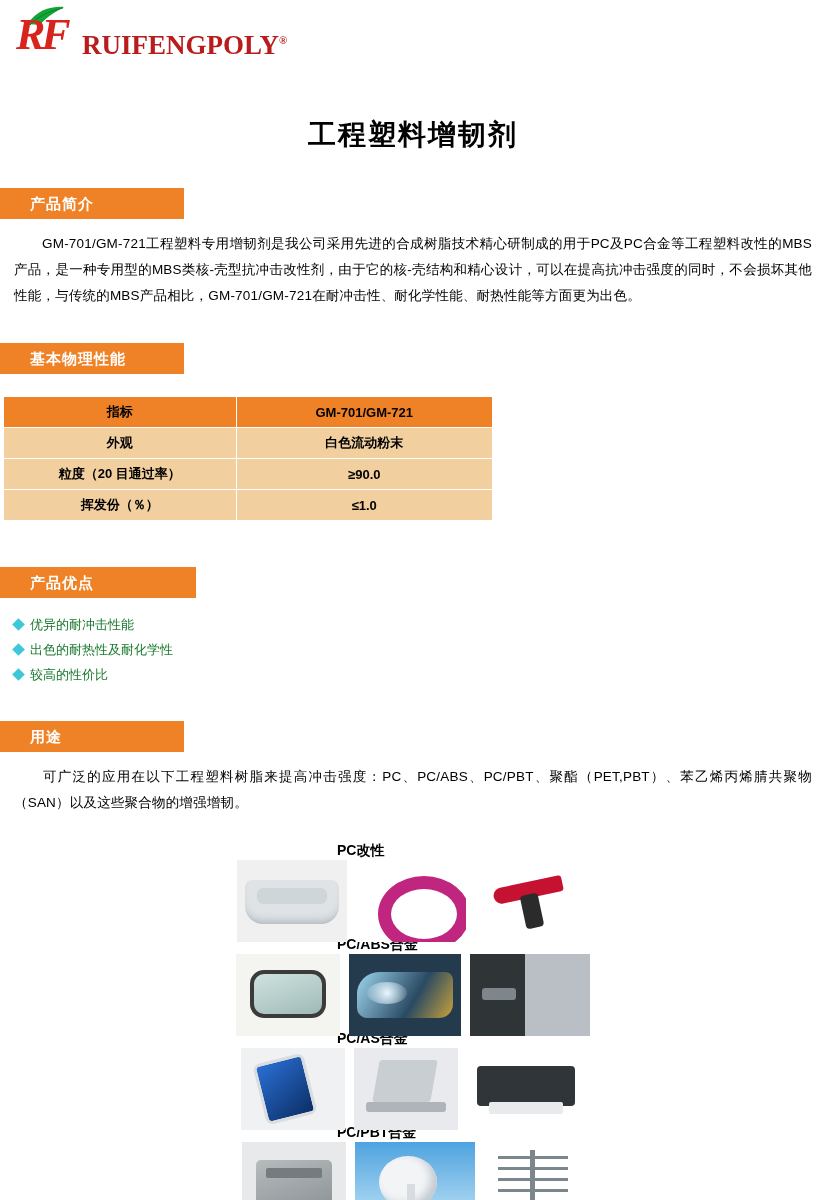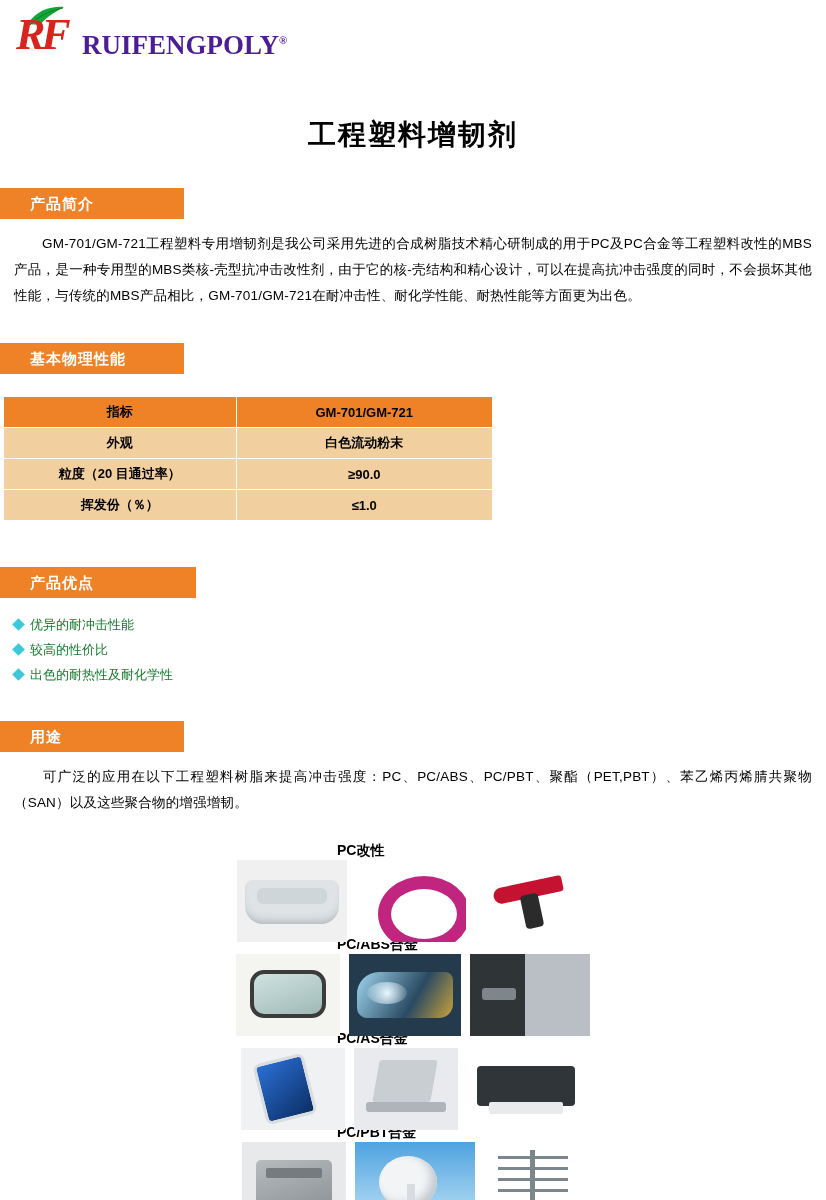--- a/index.html
+++ b/index.html
@@ -49,21 +49,21 @@
     position: absolute;
     left: 12px;
     top: -4px;
     width: 40px;
     height: 22px;
   }
   .logo-text {
     font-family: "Liberation Serif", serif;
     font-size: 27px;
     font-weight: bold;
-    color: #4c1d95;
+    color: #b91c1c;
     letter-spacing: 0px;
     line-height: 30px;
     margin-left: 6px;
     position: relative;
   }
   .logo-text .reg {
     font-size: 11px;
     vertical-align: super;
   }
 
@@ -411,25 +411,25 @@
 
 <div style="height:46px"></div>
 <div class="bar-adv section-bar">产品优点</div>
 <ul class="adv-list">
   <li>
       <span class="bullet"></span>
       <span>优异的耐冲击性能</span>
     </li>
   <li>
       <span class="bullet"></span>
-      <span>较高的性价比</span>
+      <span>出色的耐热性及耐化学性</span>
     </li>
   <li>
       <span class="bullet"></span>
-      <span>出色的耐热性及耐化学性</span>
+      <span>较高的性价比</span>
     </li>
 </ul>
 
 <div style="height:34px"></div>
 <div class="bar-use section-bar">用途</div>
 <p class="para"><span class="indent"></span><span>可广泛的应用在以下工程塑料树脂来提高冲击强度：PC、PC/ABS、PC/PBT、聚酯（PET,PBT）、苯乙烯丙烯腈共聚物（SAN）以及这些聚合物的增强增韧。</span></p>
 
 <div class="apps">
 
   <div class="app-row">

